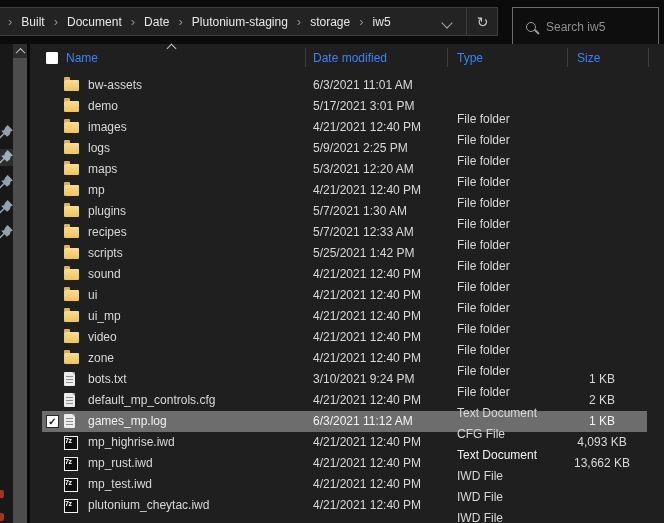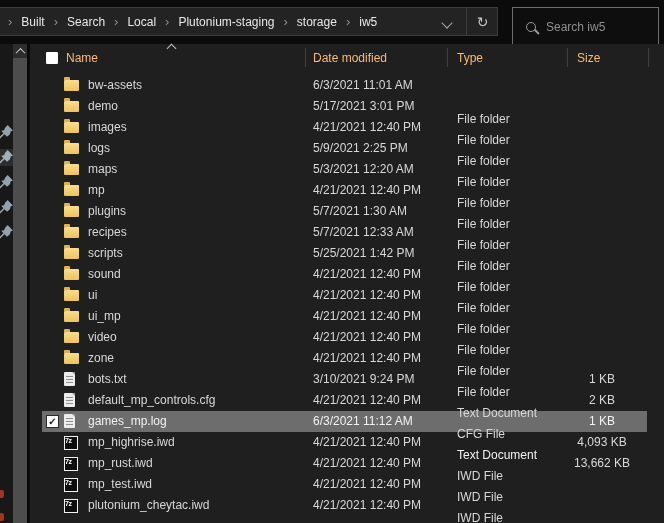--- a/index.html
+++ b/index.html
@@ -33,21 +33,21 @@
   .pin.active{background:#2d2d2d;border-radius:2px;}
   .red-sliver{position:absolute;left:0;width:4px;height:8px;background:#a03522;border-radius:0 2px 2px 0;}
   .nav-scrollbar{position:absolute;left:13px;top:44px;width:14px;height:479px;background:#2d2d2d;}
   .sb-up{position:absolute;left:0;top:0;width:14px;height:14px;display:flex;align-items:center;justify-content:center;}
   .sb-up i{width:6px;height:6px;border-left:1.5px solid #cfcfcf;border-top:1.5px solid #cfcfcf;
     transform:rotate(45deg) translate(1px,1px);}
   .sb-thumb{position:absolute;left:0;top:14px;bottom:0;width:14px;background:#4d4d4d;}
 
   
   .main-pane{position:absolute;left:30px;top:44px;width:634px;height:479px;background:#1f1f1f;}
-  .list-header{position:absolute;left:0;top:0;width:100%;height:27px;font-size:12px;color:#fdba74;}
+  .list-header{position:absolute;left:0;top:0;width:100%;height:27px;font-size:12px;color:#3b82f6;}
   .hdr-label{position:absolute;top:7px;}
   .hdr-cb{position:absolute;left:16px;top:8px;width:12px;height:12px;background:#ffffff;border-radius:1px;}
   .sort-caret{position:absolute;left:138px;top:1px;width:6px;height:6px;
     border-left:1px solid #c0c0c0;border-top:1px solid #c0c0c0;transform:rotate(45deg);}
   .hdr-sep{position:absolute;top:4px;height:19px;width:1px;background:#3f3f3f;}
 
   .rows{position:absolute;left:0;top:31px;width:100%;}
   .row{position:relative;height:21px;font-size:12px;color:#d8d8d8;}
   .row.selected::before{content:'';position:absolute;left:12px;right:17px;top:0;bottom:0;background:#6d6d6d;}
   .row.selected{color:#f2f2f2;}
@@ -78,23 +78,23 @@
 <body>
 
 <div class="screen">
 
   <div class="topbar">
     <div class="address-box">
       <div class="crumbs" id="crumbs">
           <span class="crumb-sep">›</span>
           <span class="crumb">Built</span>
           <span class="crumb-sep">›</span>
-          <span class="crumb">Search</span>
-          <span class="crumb-sep">›</span>
-          <span class="crumb">Local</span>
+          <span class="crumb">Document</span>
+          <span class="crumb-sep">›</span>
+          <span class="crumb">Date</span>
           <span class="crumb-sep">›</span>
           <span class="crumb">Plutonium-staging</span>
           <span class="crumb-sep">›</span>
           <span class="crumb">storage</span>
           <span class="crumb-sep">›</span>
           <span class="crumb">iw5</span>
         </div>
       <div class="addr-chevron"></div>
       <div class="addr-sep"></div>
       <div class="refresh-btn">

